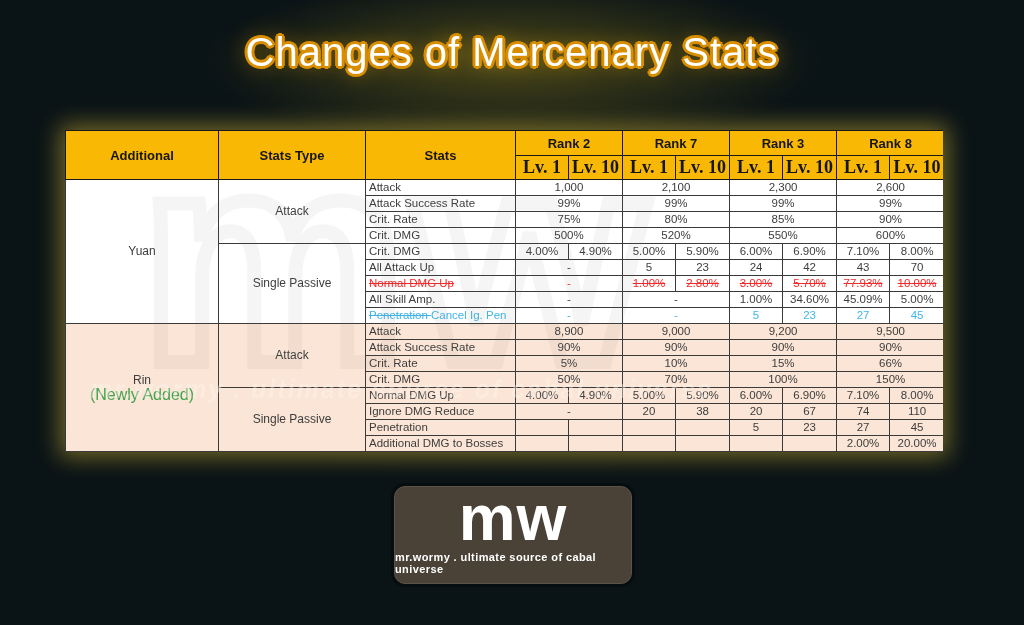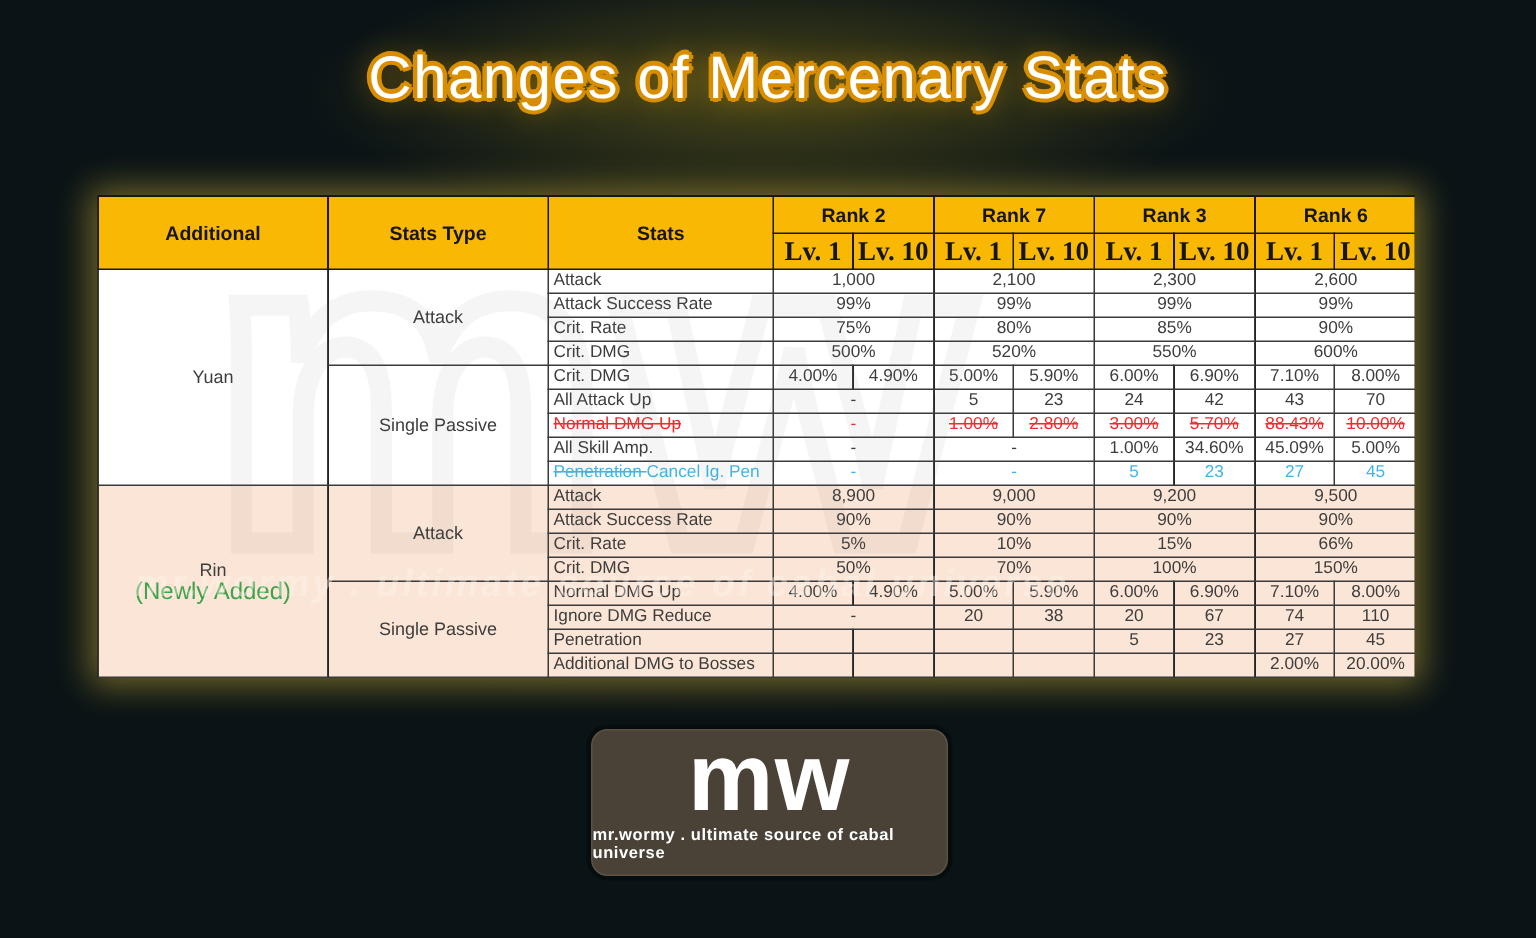--- a/index.html
+++ b/index.html
@@ -90,21 +90,21 @@
         <col style="width:55px">
     </colgroup>
     <thead>
       <tr>
         <th class="th-main" rowspan="2">Additional</th>
         <th class="th-main" rowspan="2">Stats Type</th>
         <th class="th-main" rowspan="2">Stats</th>
         <th class="th-main" colspan="2">Rank 2</th>
         <th class="th-main" colspan="2">Rank 7</th>
         <th class="th-main" colspan="2">Rank 3</th>
-        <th class="th-main" colspan="2">Rank 6</th>
+        <th class="th-main" colspan="2">Rank 8</th>
       </tr>
       <tr>
         <th class="th-lv">Lv. 1</th>
         <th class="th-lv">Lv. 10</th>
         <th class="th-lv">Lv. 1</th>
         <th class="th-lv">Lv. 10</th>
         <th class="th-lv">Lv. 1</th>
         <th class="th-lv">Lv. 10</th>
         <th class="th-lv">Lv. 1</th>
         <th class="th-lv">Lv. 10</th>
@@ -163,21 +163,21 @@
           <td class="val">43</td>
           <td class="val">70</td>
         </tr>
         <tr class="yuan">
           <td class="stat red strike">Normal DMG Up</td>
           <td colspan="2" class="val red">-</td>
           <td class="val red strike">1.00%</td>
           <td class="val red strike">2.80%</td>
           <td class="val red strike">3.00%</td>
           <td class="val red strike">5.70%</td>
-          <td class="val red strike">88.43%</td>
+          <td class="val red strike">77.93%</td>
           <td class="val red strike">10.00%</td>
         </tr>
         <tr class="yuan">
           <td class="stat">All Skill Amp.</td>
           <td colspan="2" class="val">-</td>
           <td colspan="2" class="val">-</td>
           <td class="val">1.00%</td>
           <td class="val">34.60%</td>
           <td class="val">45.09%</td>
           <td class="val">5.00%</td>

